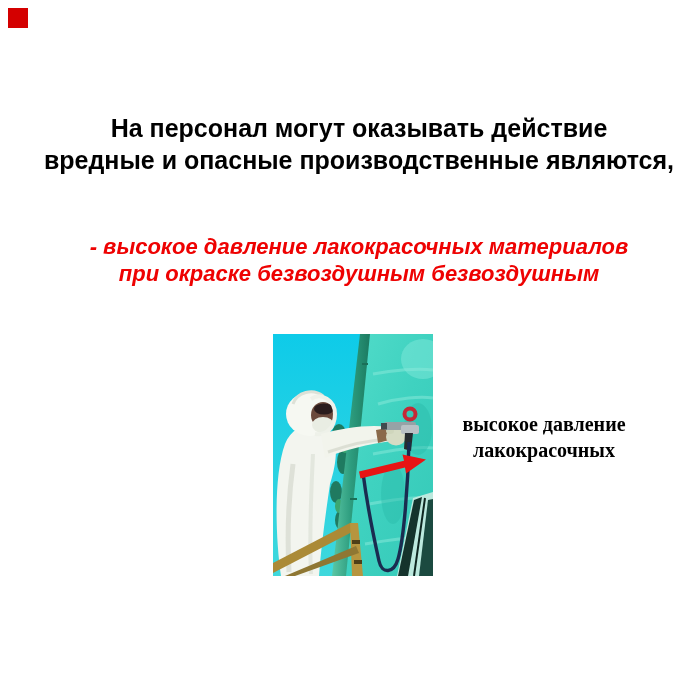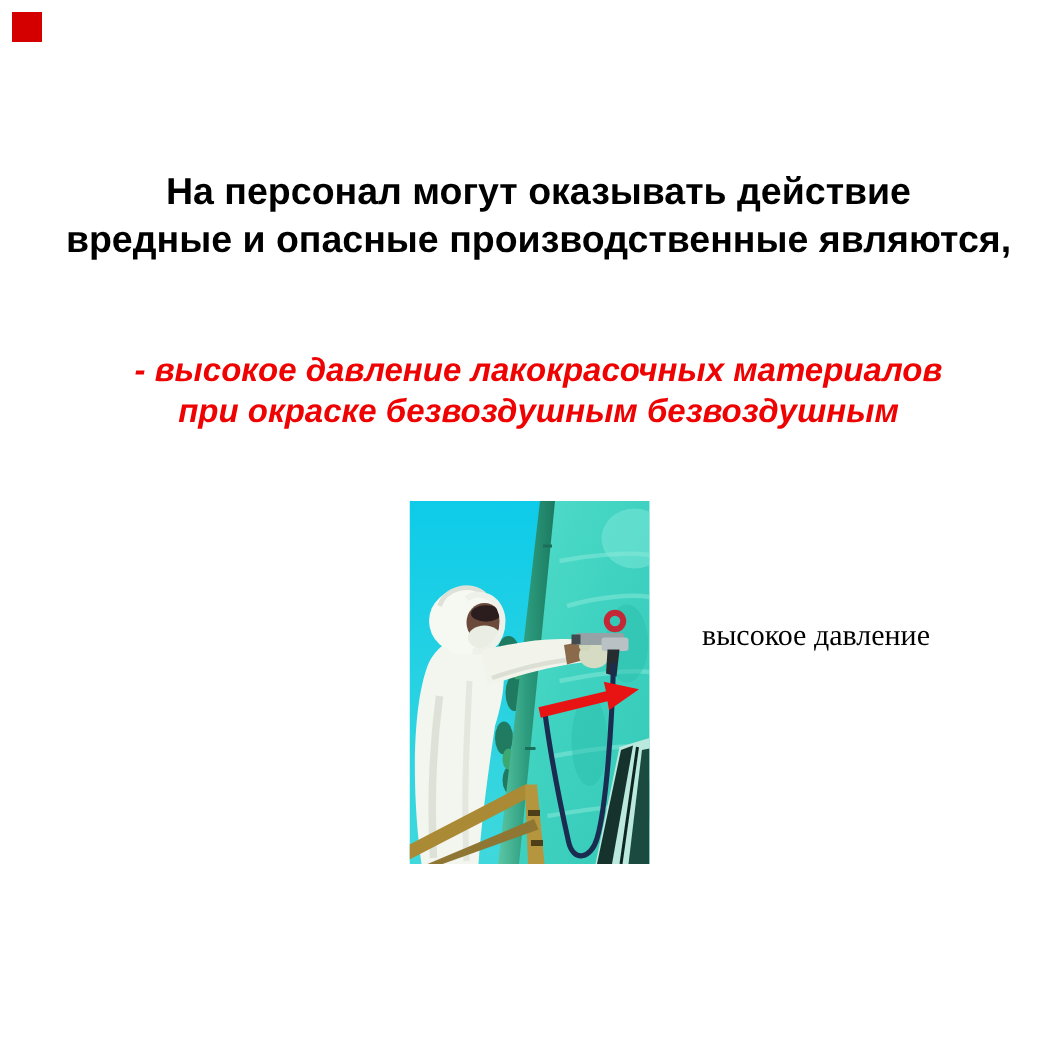--- a/index.html
+++ b/index.html
@@ -21,21 +21,21 @@
     text-align:center;color:#ee0202;font-weight:bold;font-style:italic;
     font-size:22px;line-height:27px;
   }
   .photo{
     position:absolute;left:273px;top:334px;width:160px;height:242px;margin:0;
   }
   .photo svg{display:block;}
   .photo-caption{
     position:absolute;left:448px;top:411px;width:192px;
     text-align:center;color:#000000;
-    font-family:"Liberation Serif",serif;font-weight:normal;
+    font-family:"Liberation Serif",serif;font-weight:bold;
     font-size:20px;line-height:26px;
   }
 </style>
 </head>
 <body>
 
 <div class="slide">
 
   <div class="corner-marker"></div>
 
@@ -142,15 +142,16 @@
         <polygon points="155,166 160,165 160,242 146,242" fill="#1b4a40"></polygon>
         <line x1="152" y1="164" x2="141" y2="242" stroke="#0e2620" stroke-width="2"></line>
       </g>
 
       <polygon points="86,137.5 131,126.8 129.5,120.5 153,125.5 133,139.5 132,133.5 87.5,144.5" fill="#e81414"></polygon>
     </svg>
   </figure>
 
   <div class="photo-caption">
     <div>высокое давление</div>
+    <div>лакокрасочных</div>
   </div>
 
 </div>
 
 </body></html>

